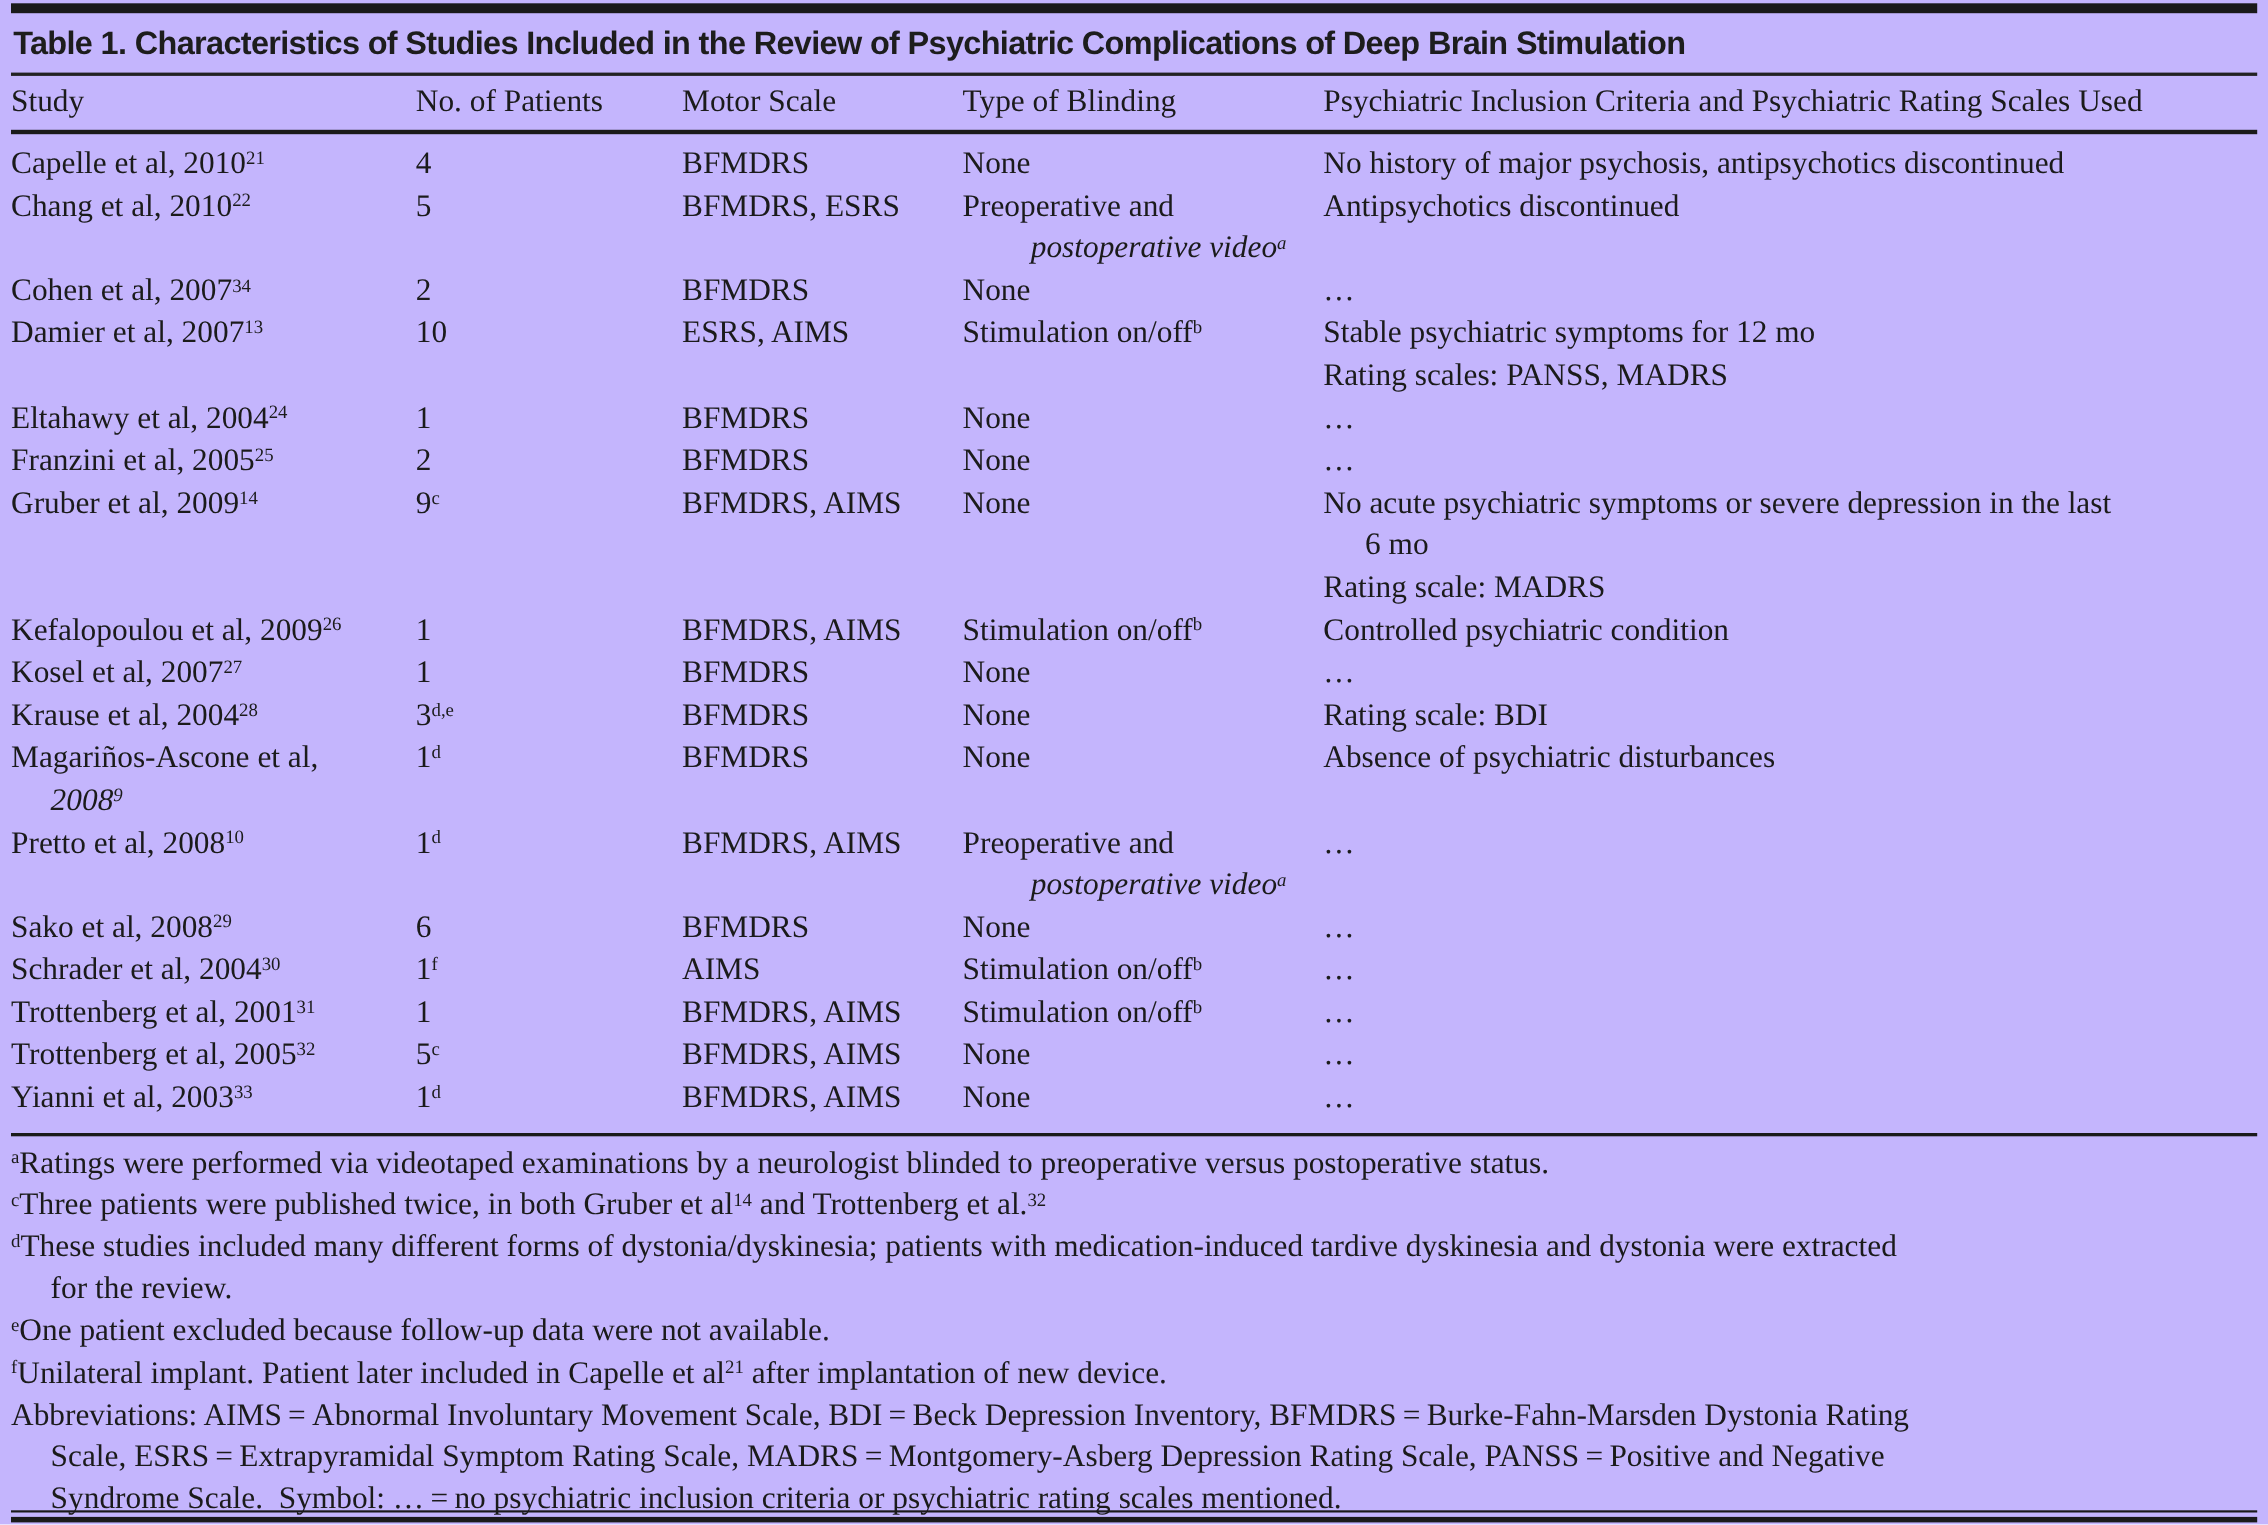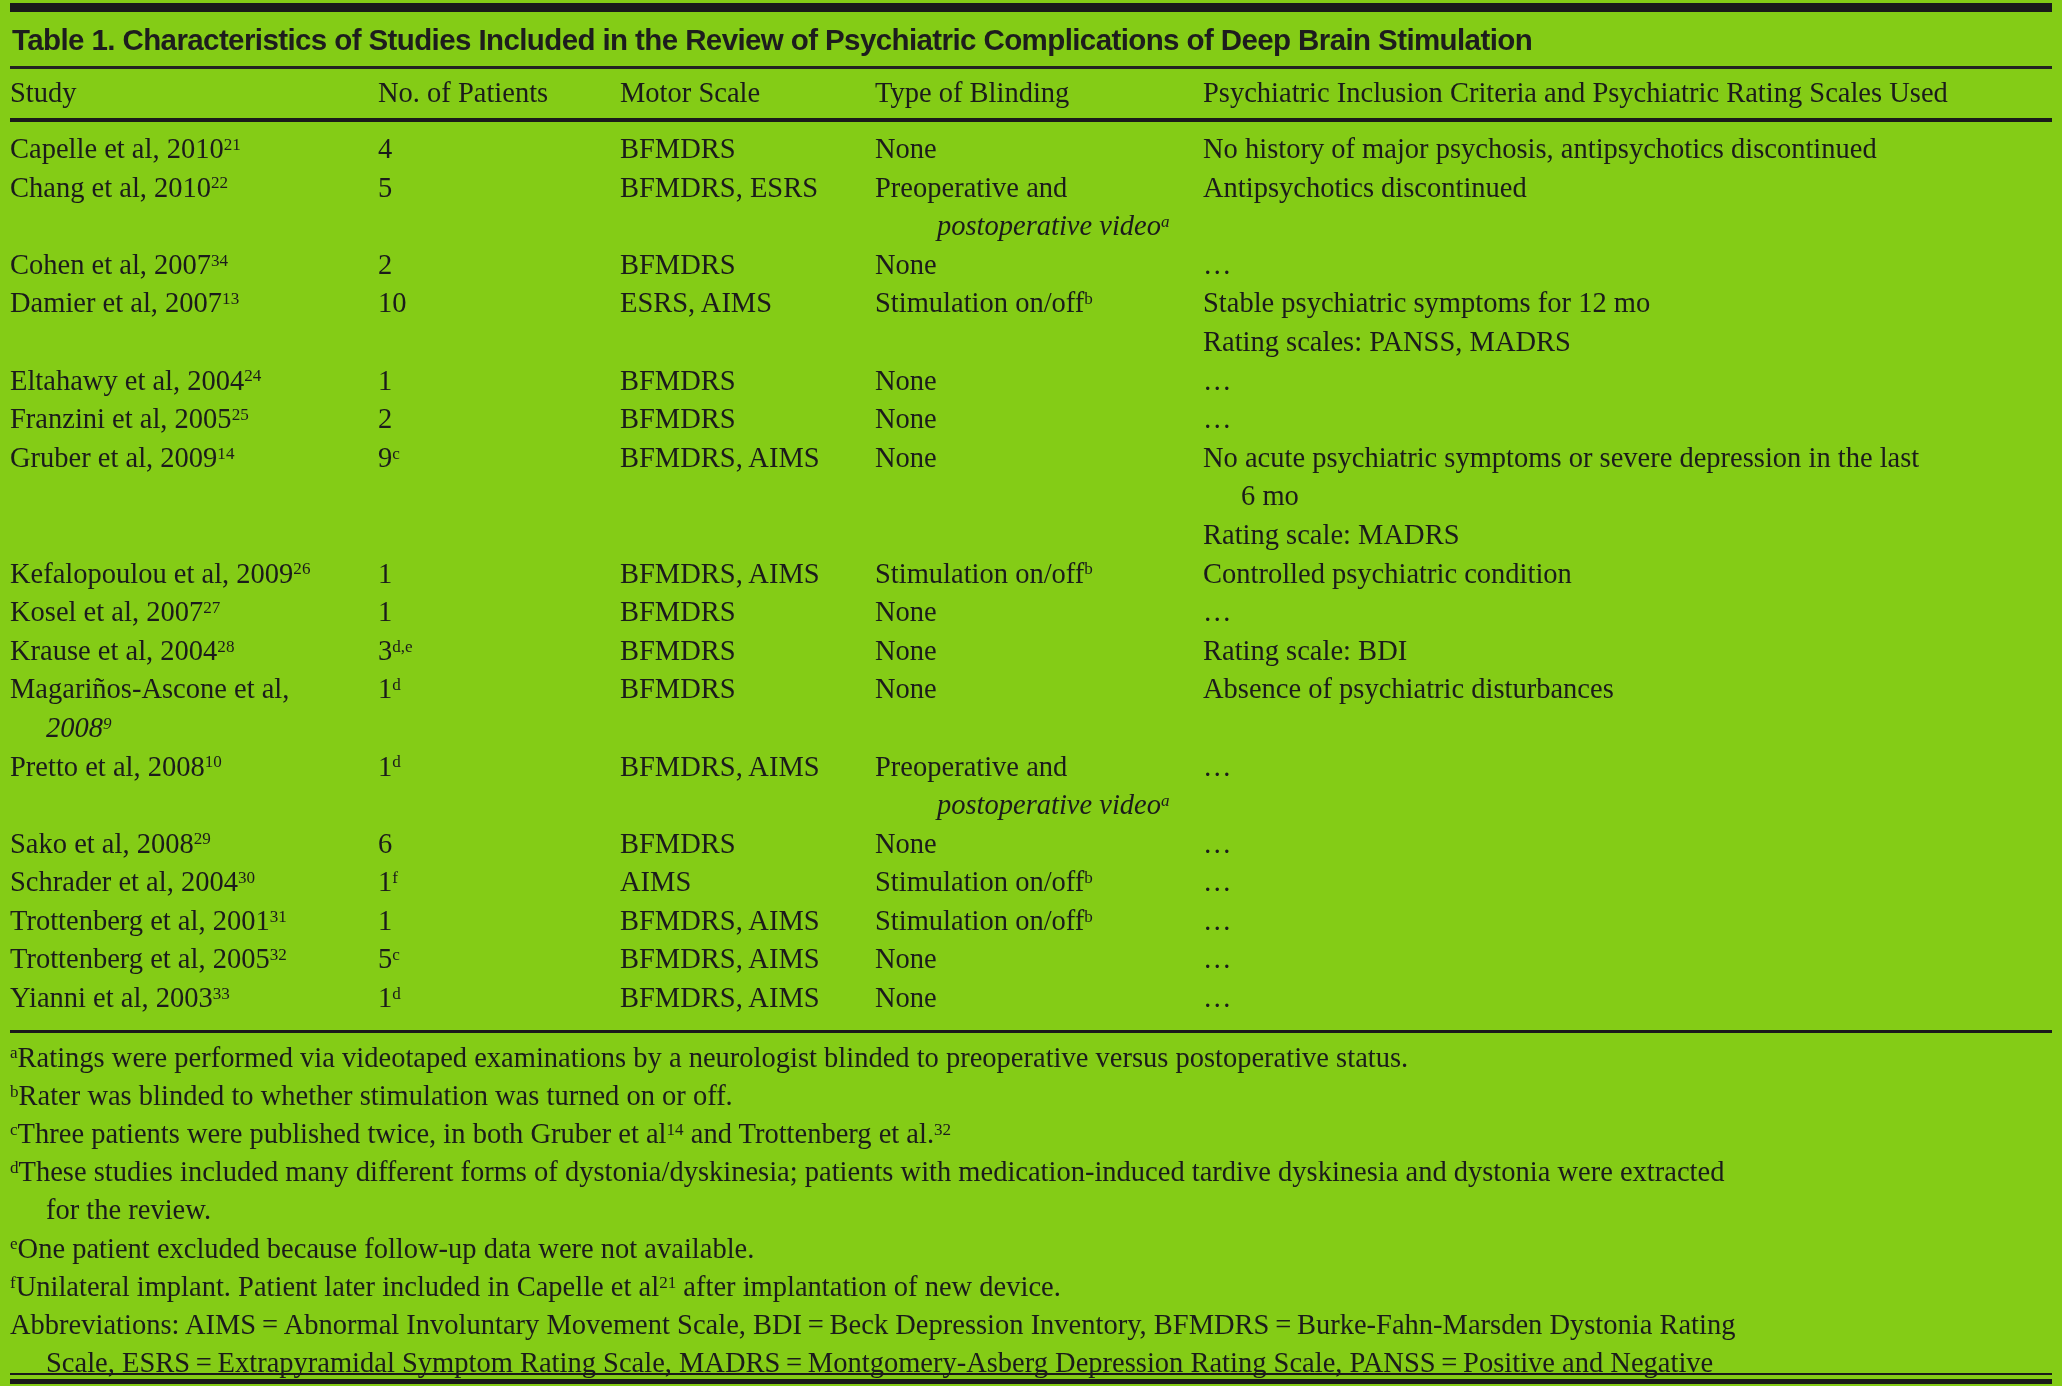--- a/index.html
+++ b/index.html
@@ -1,16 +1,16 @@
 <!DOCTYPE html>
 <html><head>
 <meta charset="utf-8">
 <style>
   html,body{margin:0;padding:0;background:#fff;}
-  #page{width:2062px;height:1386px;background:#84cc16;color:#1b1b1b;
+  #page{width:2062px;height:1386px;background:#c4b5fd;color:#1b1b1b;
         font-family:"Liberation Serif", serif;font-size:28.5px;
         box-sizing:border-box;padding:3px 10px 0 10px;overflow:hidden;position:relative;}
   .rule-thick-top{height:9px;background:#1a1a1a;}
   .title{font-family:"Liberation Sans", sans-serif;font-weight:700;font-size:29.5px;
          letter-spacing:-0.6px;color:#1d1d1d;padding:11px 0 9px 2px;}
   .rule-mid{height:3px;background:#222;}
   .grid5{display:grid;grid-template-columns:368px 222px 275px 328px 1fr;}
   .thead{padding:8px 0 9px 0;}
   .thead .hcell{font-size:28.5px;}
   .rule-under-head{height:4px;background:#1a1a1a;}
@@ -343,23 +343,20 @@
         </div>
       </div>
     </div>
 
   <div class="rule-above-foot"></div>
   <div class="footnotes">
       <div class="footnote">
         <div class="line"><sup>a</sup>Ratings were performed via videotaped examinations by a neurologist blinded to preoperative versus postoperative status.</div>
       </div>
       <div class="footnote">
-        <div class="line"><sup>b</sup>Rater was blinded to whether stimulation was turned on or off.</div>
-      </div>
-      <div class="footnote">
         <div class="line"><sup>c</sup>Three patients were published twice, in both Gruber et al<sup>14</sup> and Trottenberg et al.<sup>32</sup></div>
       </div>
       <div class="footnote">
         <div class="line"><sup>d</sup>These studies included many different forms of dystonia/dyskinesia; patients with medication-induced tardive dyskinesia and dystonia were extracted</div>
         <div class="line cont">for the review.</div>
       </div>
       <div class="footnote">
         <div class="line"><sup>e</sup>One patient excluded because follow-up data were not available.</div>
       </div>
       <div class="footnote">

